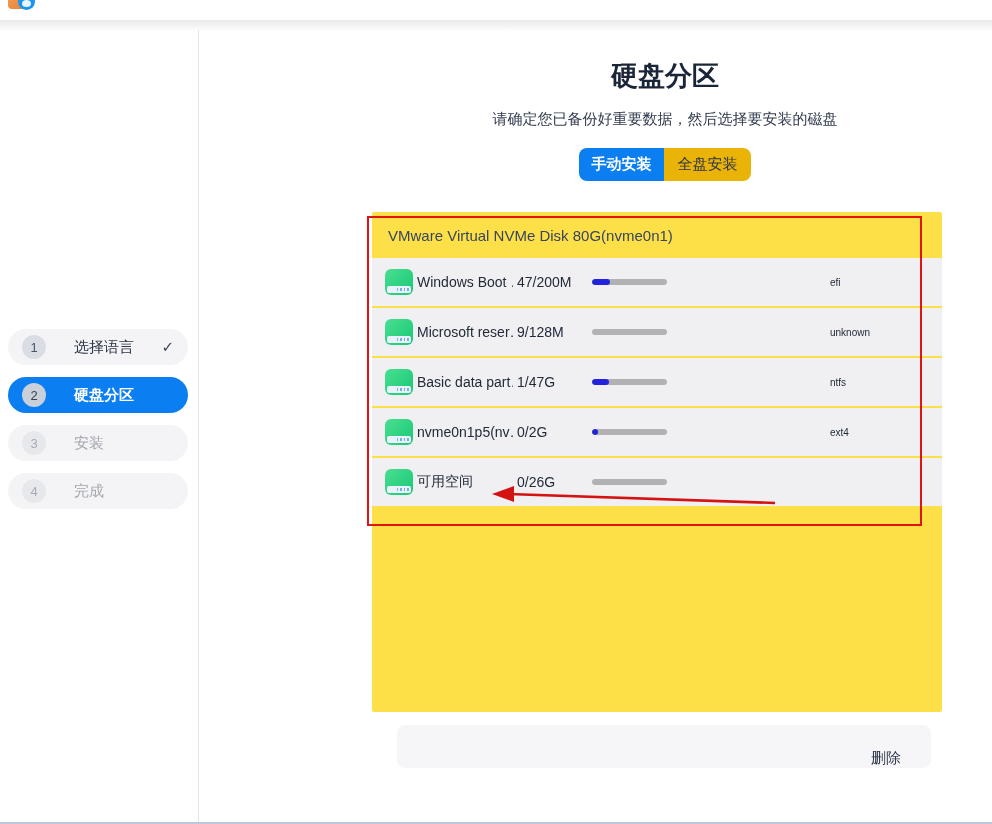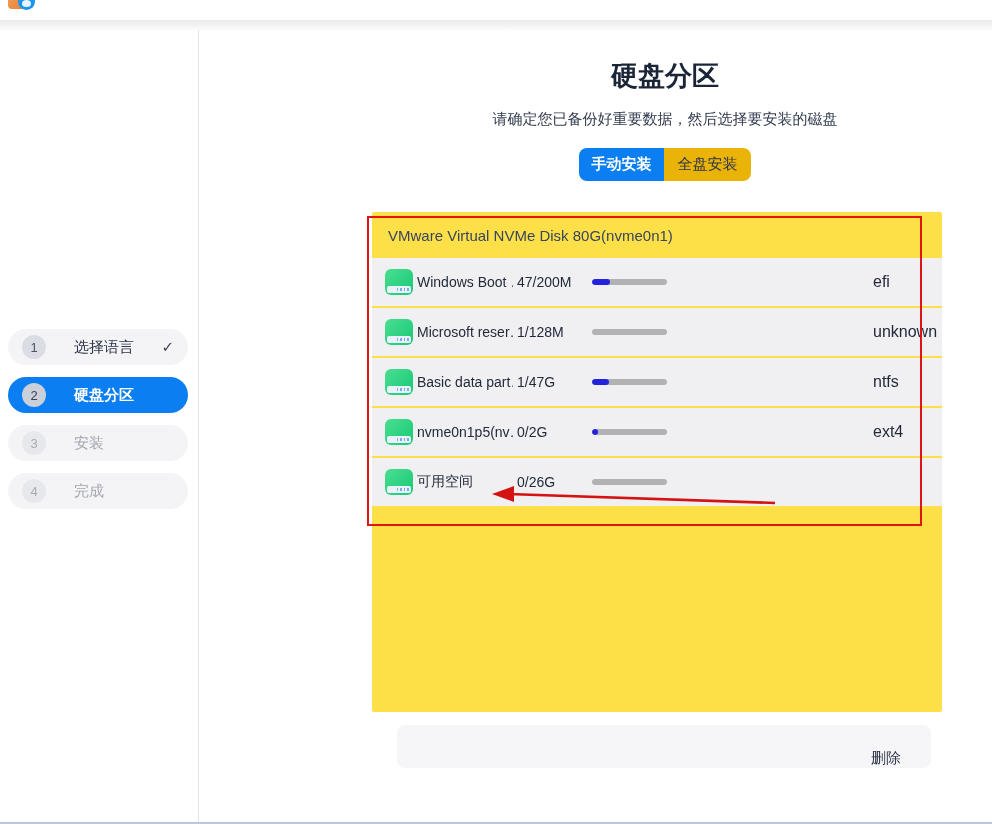--- a/index.html
+++ b/index.html
@@ -60,21 +60,21 @@
   .drive-strip { position:absolute; left:2px; right:2px; bottom:2px; height:7px;
     background:#e9f2fb; border-radius:2px; }
   .drive-dots { position:absolute; right:3px; bottom:4px; width:13px; height:3px;
     background:repeating-linear-gradient(90deg,#79afe9 0 1.5px,transparent 1.5px 3.5px); }
   .plabel { margin-left:4px; width:96px; font-size:14px; color:#222a3a; white-space:nowrap;
     overflow:hidden; }
   .psize { margin-left:4px; width:70px; font-size:14px; color:#222a3a; white-space:nowrap; }
   .pbar { margin-left:5px; width:75px; height:6px; border-radius:3px; background:#b2b2b5;
     position:relative; overflow:hidden; }
   .pbar .fill { position:absolute; left:0; top:0; bottom:0; border-radius:3px; background:#2323dd; }
-  .pfs { position:absolute; left:458px; font-size:16px; color:#222a3a;margin-left:43px; }
+  .pfs { position:absolute; left:458px; font-size:10px; color:#222a3a; }
 
   
   .anno-rect { position:absolute; left:367px; top:216px; width:555px; height:310px;
     border:2px solid #e01414; pointer-events:none; z-index:20; }
   .anno-arrow { position:absolute; left:480px; top:480px; width:310px; height:45px;
     pointer-events:none; z-index:21; }
 
   
   .delete-row { position:absolute; left:397px; top:725px; width:534px; height:43px;
     background:#f6f6f8; border-radius:8px; display:flex; align-items:flex-end;
@@ -141,21 +141,21 @@
           <span class="fill" style="width: 24%;"></span>
         </span>
       <span class="pfs">efi</span>
     </div>
     <div class="prow">
       <span class="drive-icon">
           <span class="drive-strip"></span>
           <span class="drive-dots"></span>
         </span>
       <span class="plabel">Microsoft reser…</span>
-      <span class="psize">1/128M</span>
+      <span class="psize">9/128M</span>
       <span class="pbar">
           <span class="fill" style="width: 0%;"></span>
         </span>
       <span class="pfs">unknown</span>
     </div>
     <div class="prow">
       <span class="drive-icon">
           <span class="drive-strip"></span>
           <span class="drive-dots"></span>
         </span>

